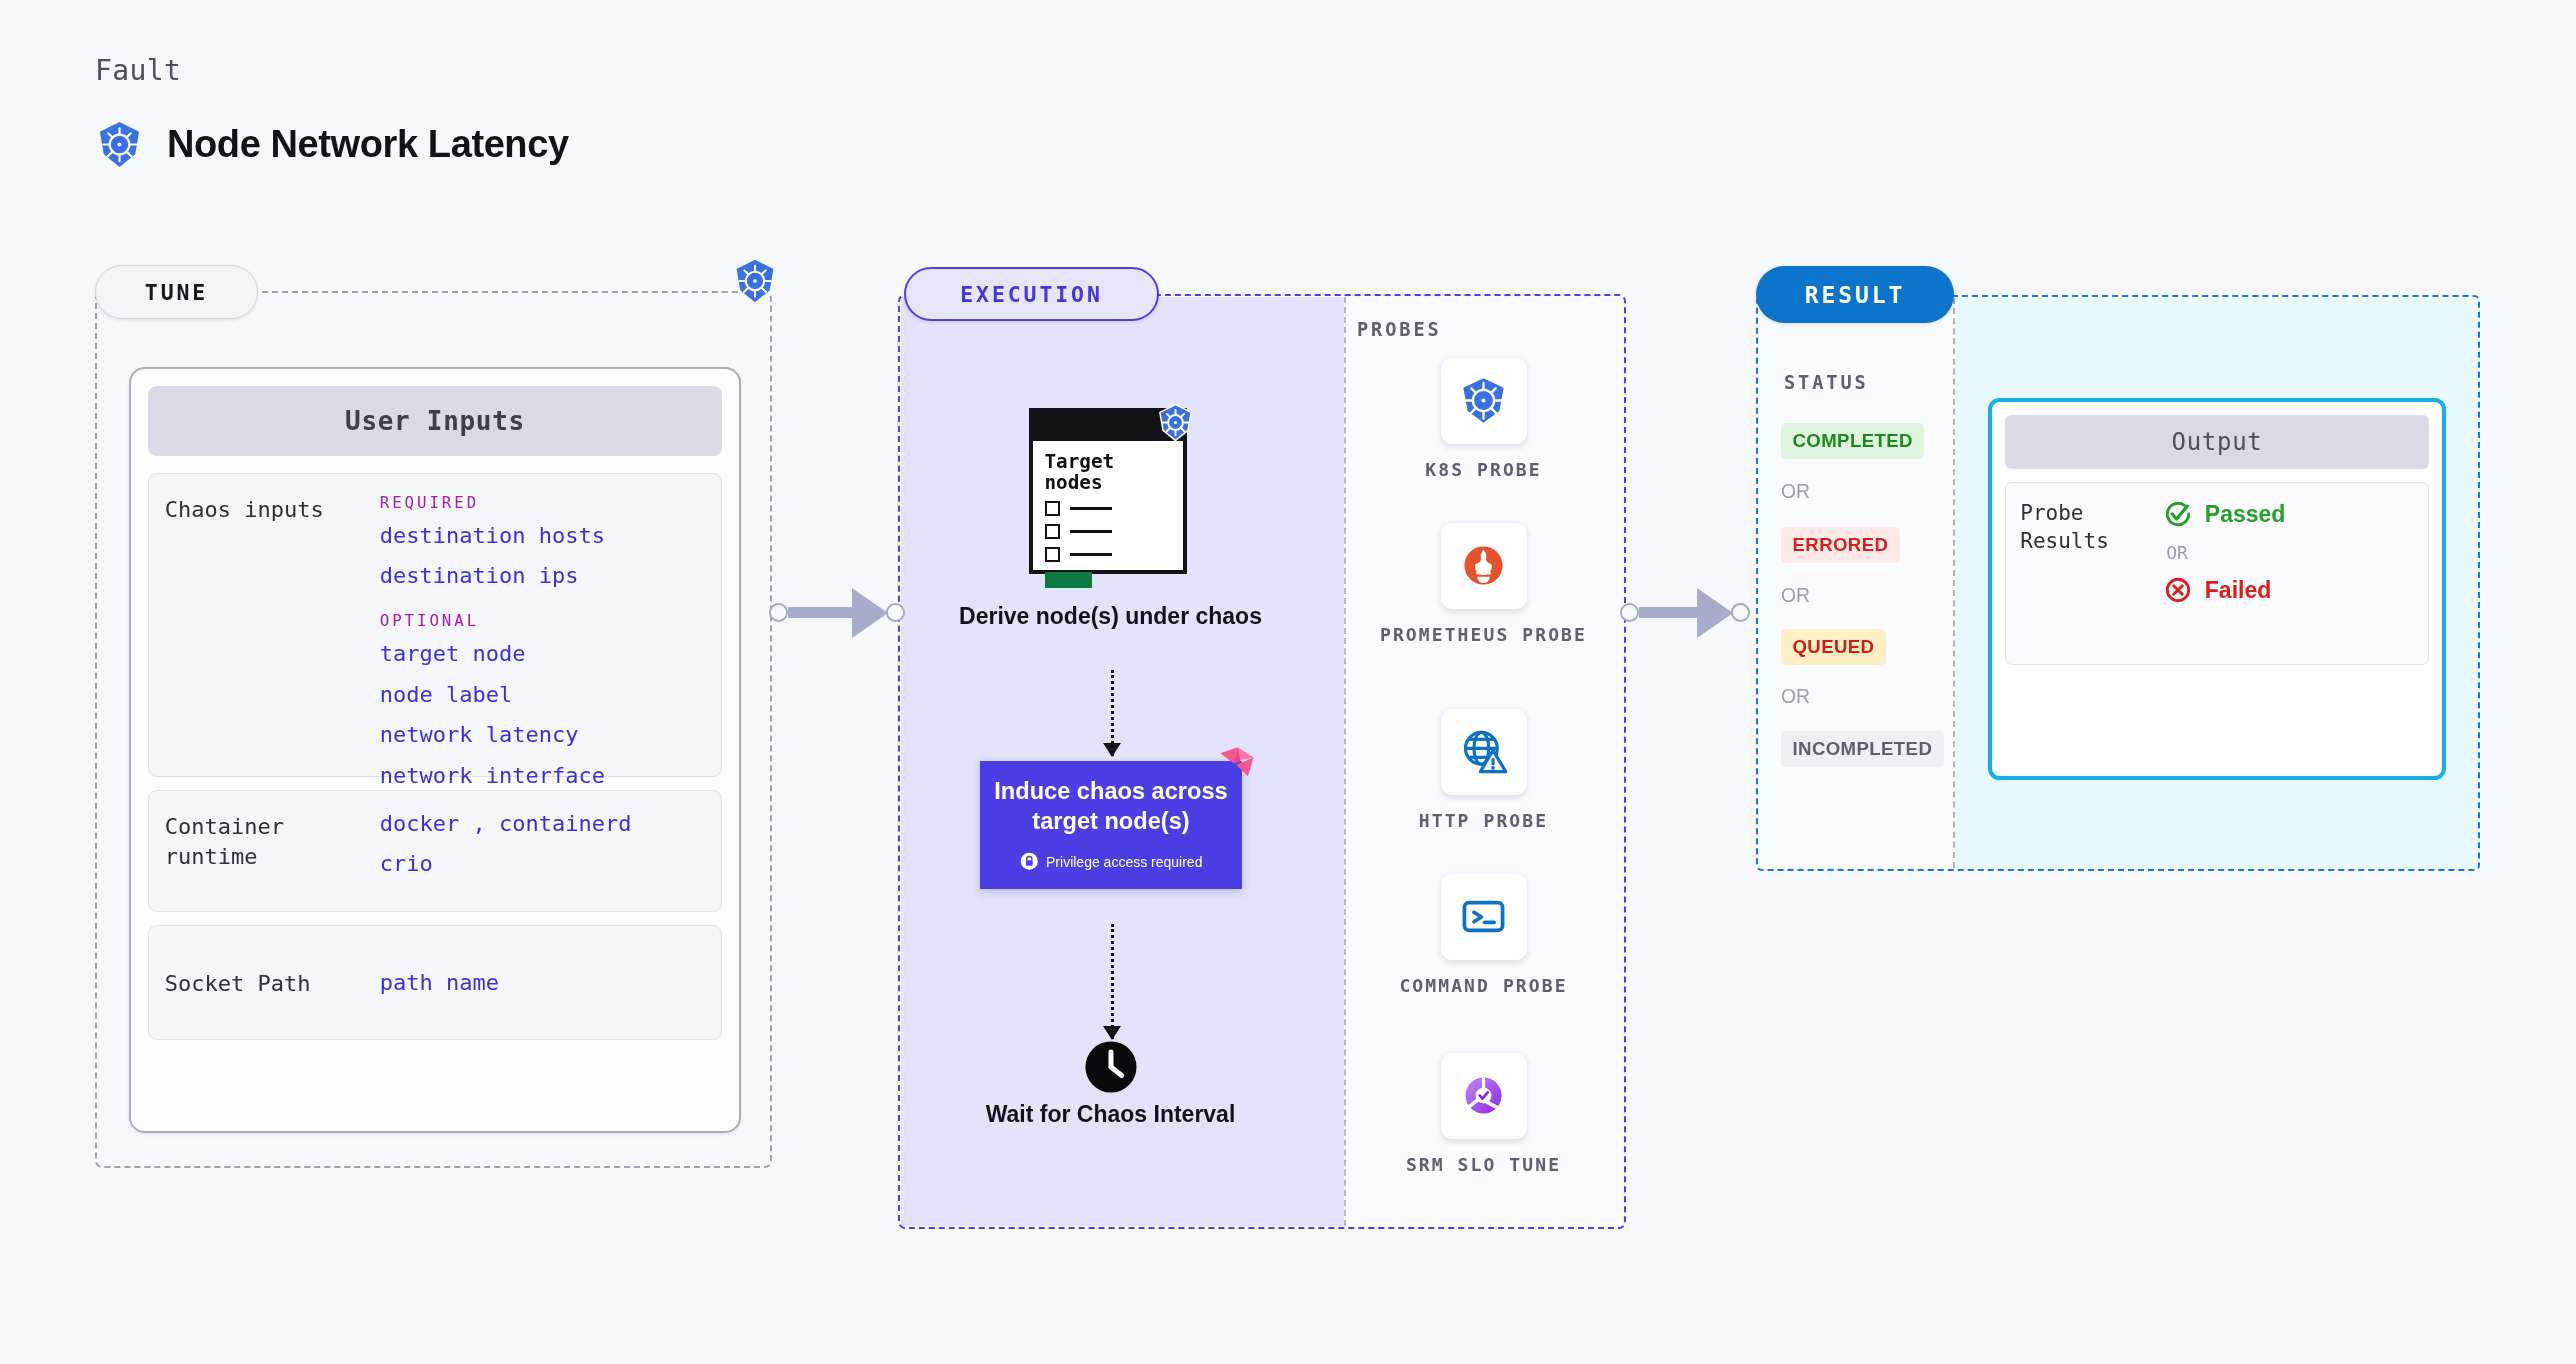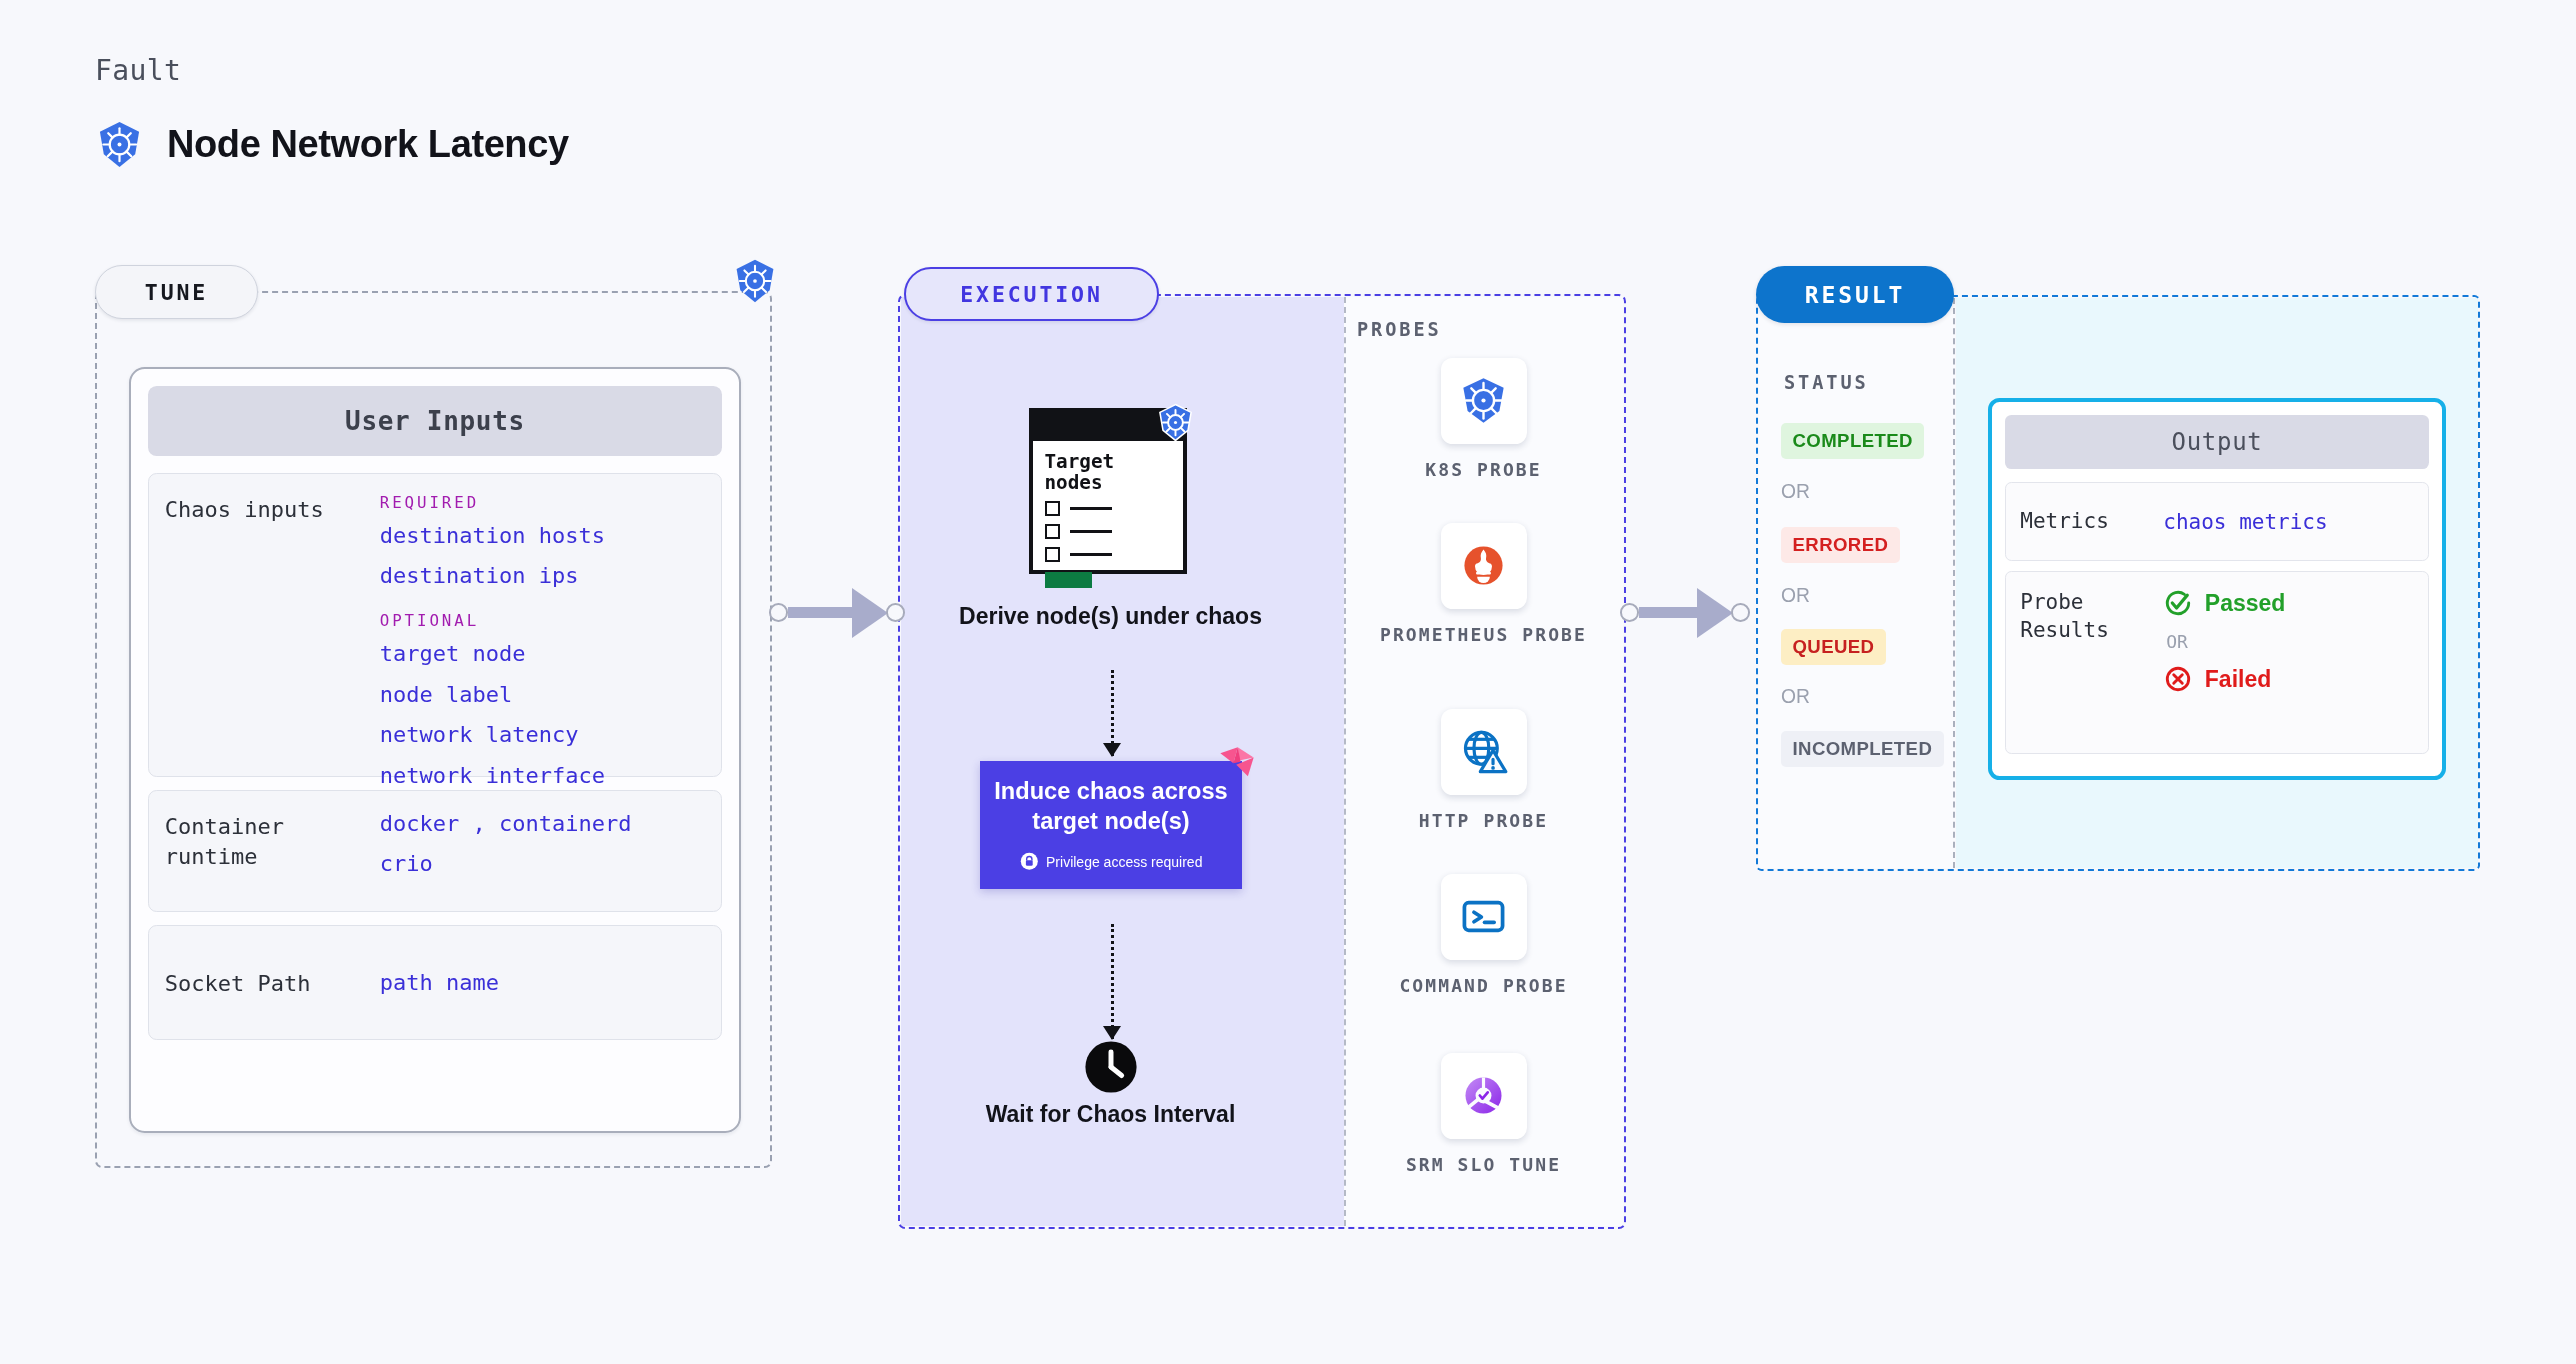--- a/index.html
+++ b/index.html
@@ -514,24 +514,20 @@
   <div class="badge" style="top:423px;background:#dff5df;color:#1a8a1a;">COMPLETED</div>
   <div class="or-text" style="top:481px;">OR</div>
   <div class="badge" style="top:527px;background:#fde9e7;color:#d42020;">ERRORED</div>
   <div class="or-text" style="top:585px;">OR</div>
   <div class="badge" style="top:629px;background:#fdeec4;color:#c62020;">QUEUED</div>
   <div class="or-text" style="top:686px;">OR</div>
   <div class="badge" style="top:731px;background:#eef0f6;color:#5c6170;">INCOMPLETED</div>
 
   <div class="output-card">
     <div class="out-header">Output</div>
-    <div class="out-box" style="height:79px;align-items:center;">
-      <div class="out-label">Metrics</div>
-      <div class="out-val">chaos metrics</div>
-    </div>
     <div class="out-box" style="height:183px;">
       <div class="out-label">Probe Results</div>
       <div style="flex:1;">
         <div class="res-line">
           <span>
             <svg width="30" height="30" viewBox="0 0 42 42">
               <path d="M36 21 a15 15 0 1 1 -6 -12" fill="none" stroke="#22a02a" stroke-width="4" stroke-linecap="round"></path>
               <path d="M13 21 l6 7 l15 -18" fill="none" stroke="#22a02a" stroke-width="4.5" stroke-linecap="round" stroke-linejoin="round"></path>
             </svg>
           </span>

